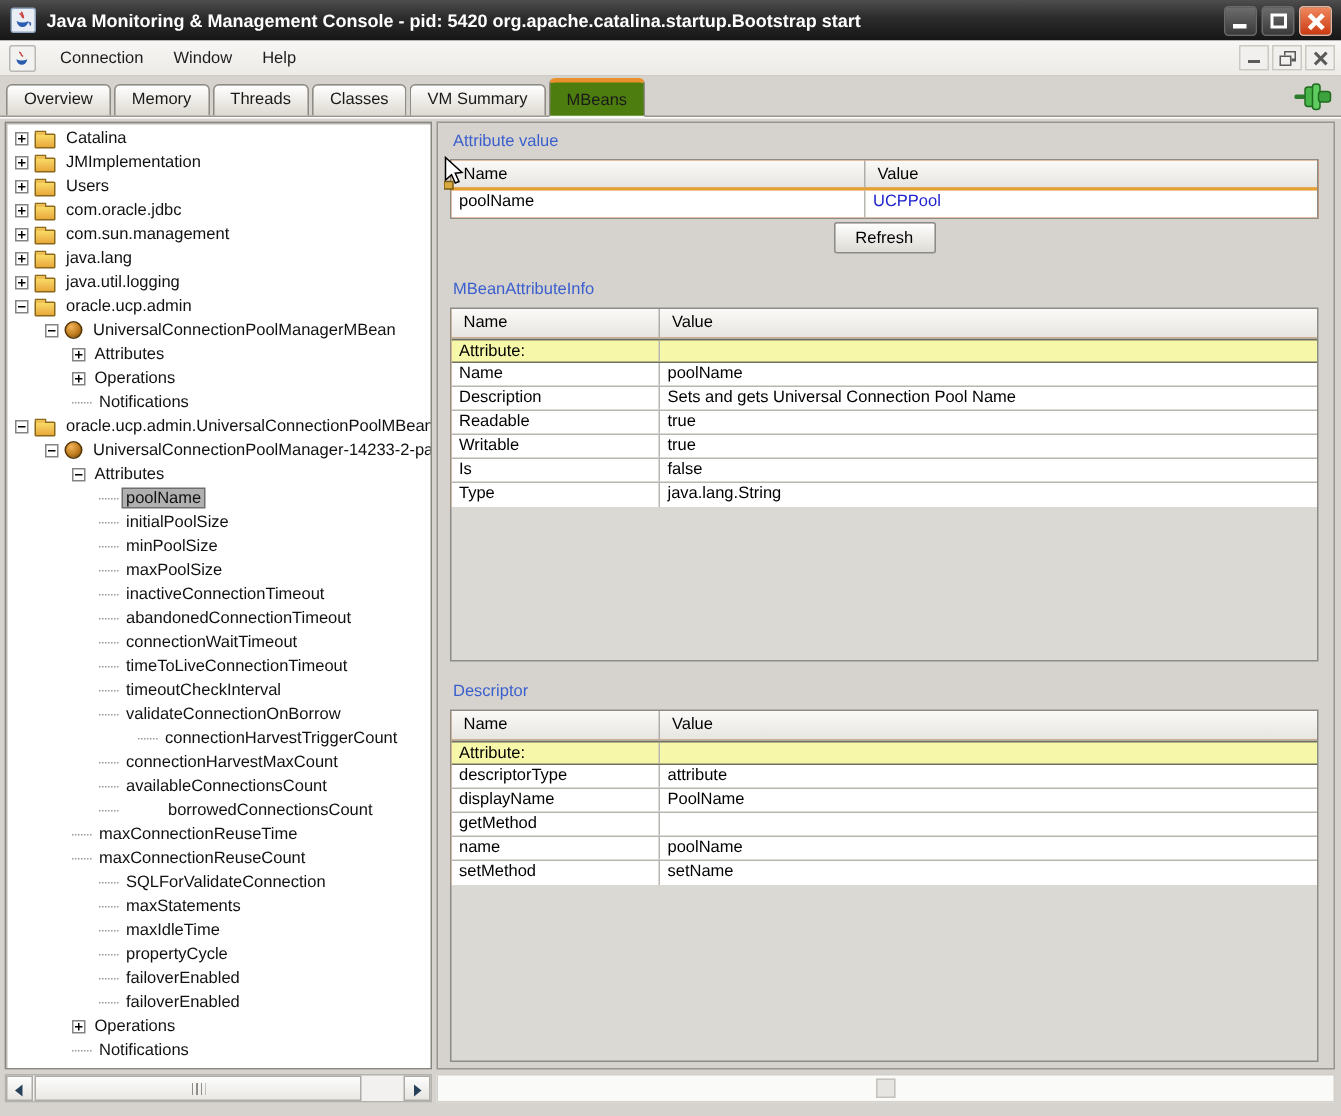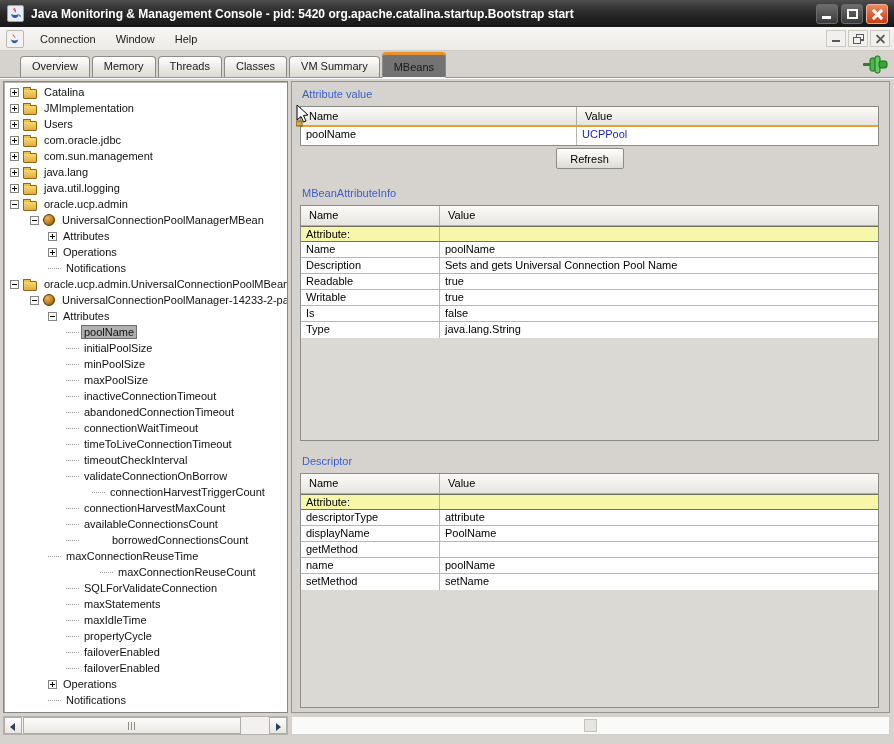--- a/index.html
+++ b/index.html
@@ -33,24 +33,24 @@
   #menubar .mb-right { margin-left:auto; display:flex; gap:2px; }
   .if-btn { width:20px; height:17px; background:#f1f0ee; border:1px solid #ccc9c2; position:relative; }
   .if-btn .dash { position:absolute; left:5px; bottom:4px; width:8px; height:2px; background:#5a5a5a; }
   .if-btn .r1 { position:absolute; left:7px; top:3px; width:8px; height:7px; border:1px solid #5a5a5a; border-bottom-width:2px; }
   .if-btn .r2 { position:absolute; left:4px; top:6px; width:8px; height:7px; border:1px solid #5a5a5a; background:#f1f0ee; }
   .if-btn .gx { position:absolute; left:4px; top:7px; width:11px; height:2px; background:#5a5a5a; }
 
   
   #tabbar { position:absolute; left:0; top:51px; width:894px; height:27px; background:#d6d3ce;
     border-bottom:1px solid #98958f; }
-  #tabs { position:absolute; left:20px; bottom:0; display:flex; align-items:flex-end; height:27px; }
+  #tabs { position:absolute; left:4px; bottom:0; display:flex; align-items:flex-end; height:27px; }
   .tab { height:21px; padding:3px 11px 0 11px; margin-right:2px; border:1px solid #8e8b85; border-bottom:none;
     border-radius:4px 4px 0 0; background:linear-gradient(180deg,#ffffff,#eceae5 55%,#dcd9d2); color:#1a1a1a; }
-  .tab.active { height:26px; padding-top:6px; background:#737373; border-top:3px solid #e8912c; position:relative; z-index:2;
+  .tab.active { height:26px; padding-top:6px; background:#4d7c0f; border-top:3px solid #e8912c; position:relative; z-index:2;
     margin-bottom:-1px; border-bottom:1px solid #f6f5f2; }
   #plug { position:absolute; right:6px; top:4px; }
 
   
   #content { position:absolute; left:0; top:78px; width:894px; height:666px; background:#d6d3ce;
     border-top:1px solid #ffffff; }
 
   
   #tree-panel { position:absolute; left:3px; top:2px; width:285px; height:632px; background:#ffffff;
     border:1px solid #88867f; box-shadow:inset 1px 1px 0 #b9b7b1; overflow:hidden; padding-top:2px; }
@@ -315,21 +315,21 @@
           <span class="tlbl">availableConnectionsCount</span>
         </div>
         <div class="tree-row" style="padding-left: 62px; gap: 28px;">
           <span class="stub"></span>
           <span class="tlbl">borrowedConnectionsCount</span>
         </div>
         <div class="tree-row" style="padding-left: 44px;">
           <span class="stub"></span>
           <span class="tlbl">maxConnectionReuseTime</span>
         </div>
-        <div class="tree-row" style="padding-left: 96px;">
+        <div class="tree-row" style="padding-left: 44px;">
           <span class="stub"></span>
           <span class="tlbl">maxConnectionReuseCount</span>
         </div>
         <div class="tree-row" style="padding-left: 62px;">
           <span class="stub"></span>
           <span class="tlbl">SQLForValidateConnection</span>
         </div>
         <div class="tree-row" style="padding-left: 62px;">
           <span class="stub"></span>
           <span class="tlbl">maxStatements</span>

